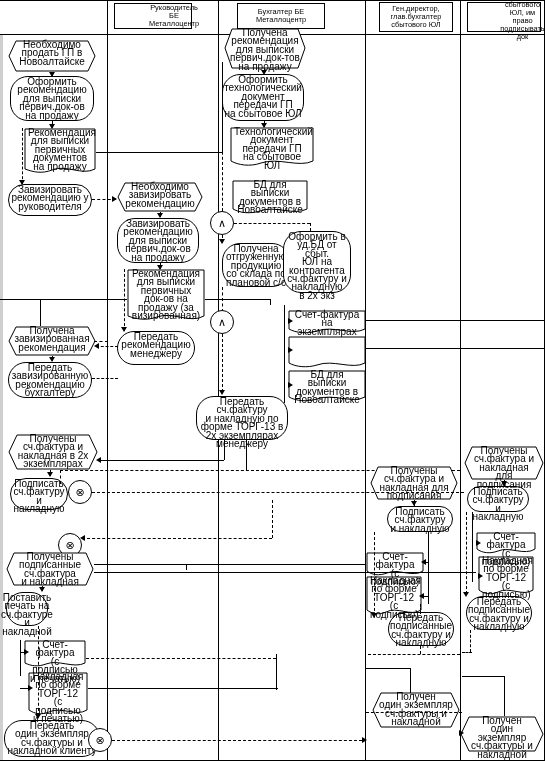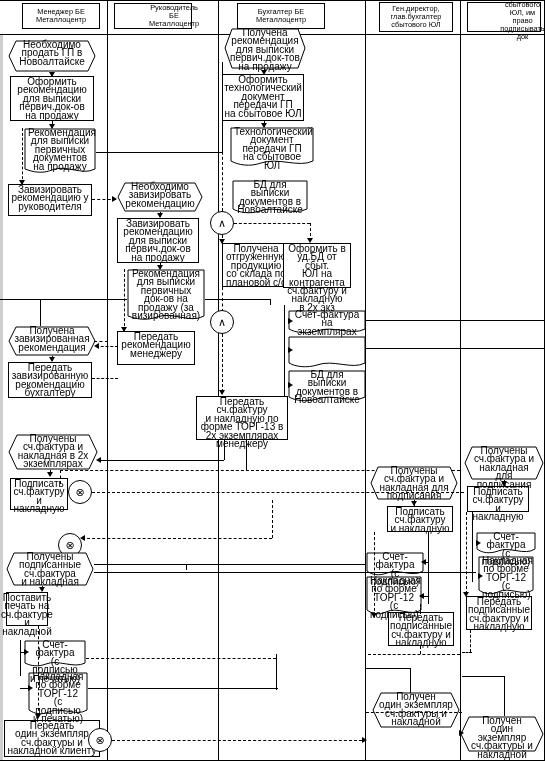--- a/index.html
+++ b/index.html
@@ -11,21 +11,21 @@
            display:flex;align-items:center;justify-content:center;text-align:center;
            font-size:7.4px;line-height:8.2px;color:#000;padding:1px 1px;box-sizing:border-box;}
   
   .node{position:absolute;box-sizing:border-box;background:#fff;border:1px solid #000;
         display:flex;justify-content:center;text-align:center;
         font-size:10px;line-height:8.4px;color:#000;padding:1px 2px;white-space:pre-line;}
   .ev{ 
         border:none;background:transparent;}
   .ev .hx{position:absolute;inset:0;}
   .ev .tx{position:relative;z-index:2;width:100%;padding:0 4px;box-sizing:border-box;}
-  .fn{border-radius:0;}
+  .fn{border-radius:18px;}
   .doc{border:none;background:transparent;}
   .doc .dc{position:absolute;inset:0;}
   .doc .tx{position:relative;z-index:2;width:100%;padding:0 2px;box-sizing:border-box;}
   .gate{position:absolute;width:24px;height:24px;border:1px solid #000;border-radius:50%;
         background:#fff;display:flex;align-items:center;justify-content:center;
         font-size:11px;line-height:11px;color:#000;box-sizing:border-box;}
   
   .ln{position:absolute;background:#000;}
   .lnh{height:1px;}
   .lnv{width:1px;}
@@ -41,22 +41,20 @@
 </head>
 <body>
 
 <div id="canvas">
 
   <div class="leftband"></div>
 
   <div class="hdr-rule" style="top:0px;"></div>
   <div class="hdr-rule" style="top:34px;"></div>
 
-  <div class="hdr-box" style="left:22px;top:3px;width:78px;height:26px;">Менеджер БЕ
-Металлоцентр</div>
   <div class="hdr-box" style="left:114px;top:3px;width:78px;height:26px;padding-left:43px;">Руководитель БЕ
 Металлоцентр</div>
   <div class="hdr-box" style="left:379px;top:2px;width:74px;height:30px;">Ген.директор,
 глав.бухгалтер
 сбытового ЮЛ</div>
   <div class="hdr-box" style="left:237px;top:3px;width:88px;height:26px;">Бухгалтер БЕ
 Металлоцентр</div>
   <div class="hdr-box" style="left:467px;top:2px;width:74px;height:30px;padding-left:38px;">Лицо сбытового
 ЮЛ, им право
 подписывать  док</div>
@@ -299,21 +297,21 @@
   <div class="dv" style="left:222px;top:235px;height:8px;"></div>
   <div class="arrow ad" style="left:219px;top:239px;"></div>
 
   <div class="node fn" style="left:222px;top:243px;width:68px;height:44px;">
     <span>Получена
 отгруженную
 продукцию
 со склада по
 плановой с/с</span>
   </div>
-  <div class="node fn" style="left:283px;top:243px;width:68px;height:45px;">
+  <div class="node fn" style="left:283px;top:231px;width:68px;height:62px;">
     <span>Оформить в
 уд.БД от сбыт.
 ЮЛ на
 контрагента
 сч.фактуру и
 накладную
 в 2х экз</span>
   </div>
 
   <div class="node doc" style="left:288px;top:310px;width:78px;height:24px;">

